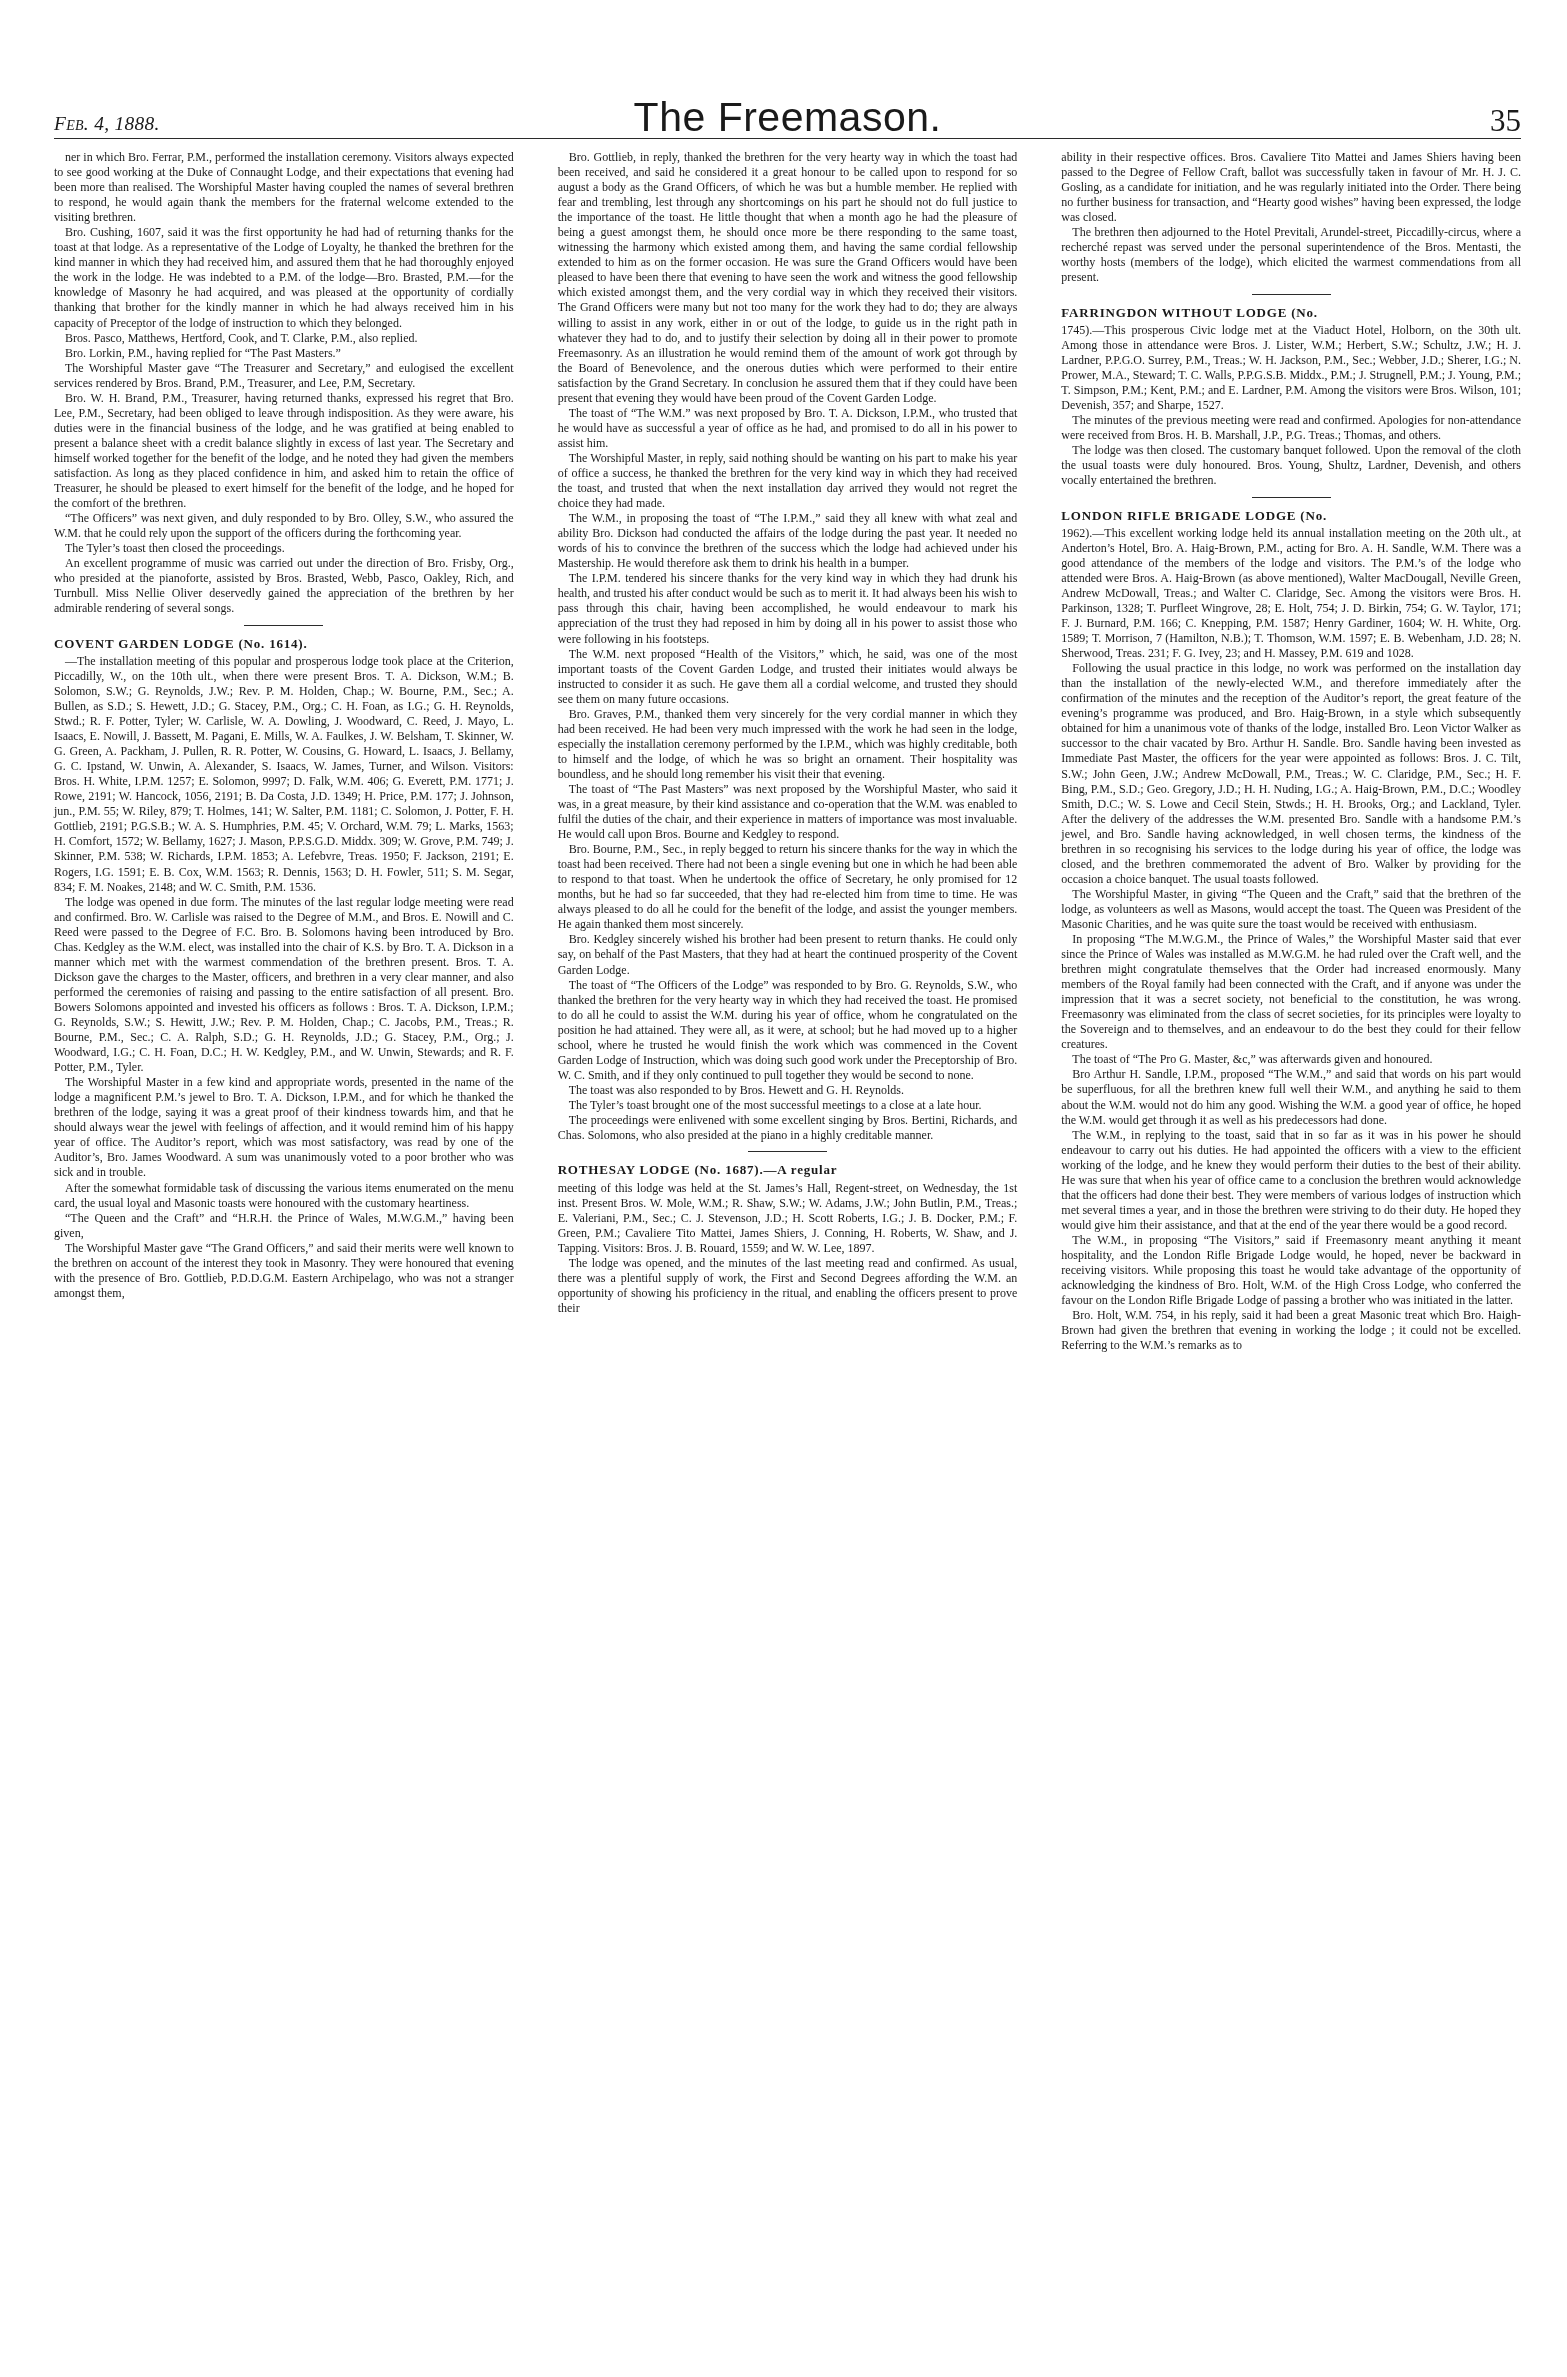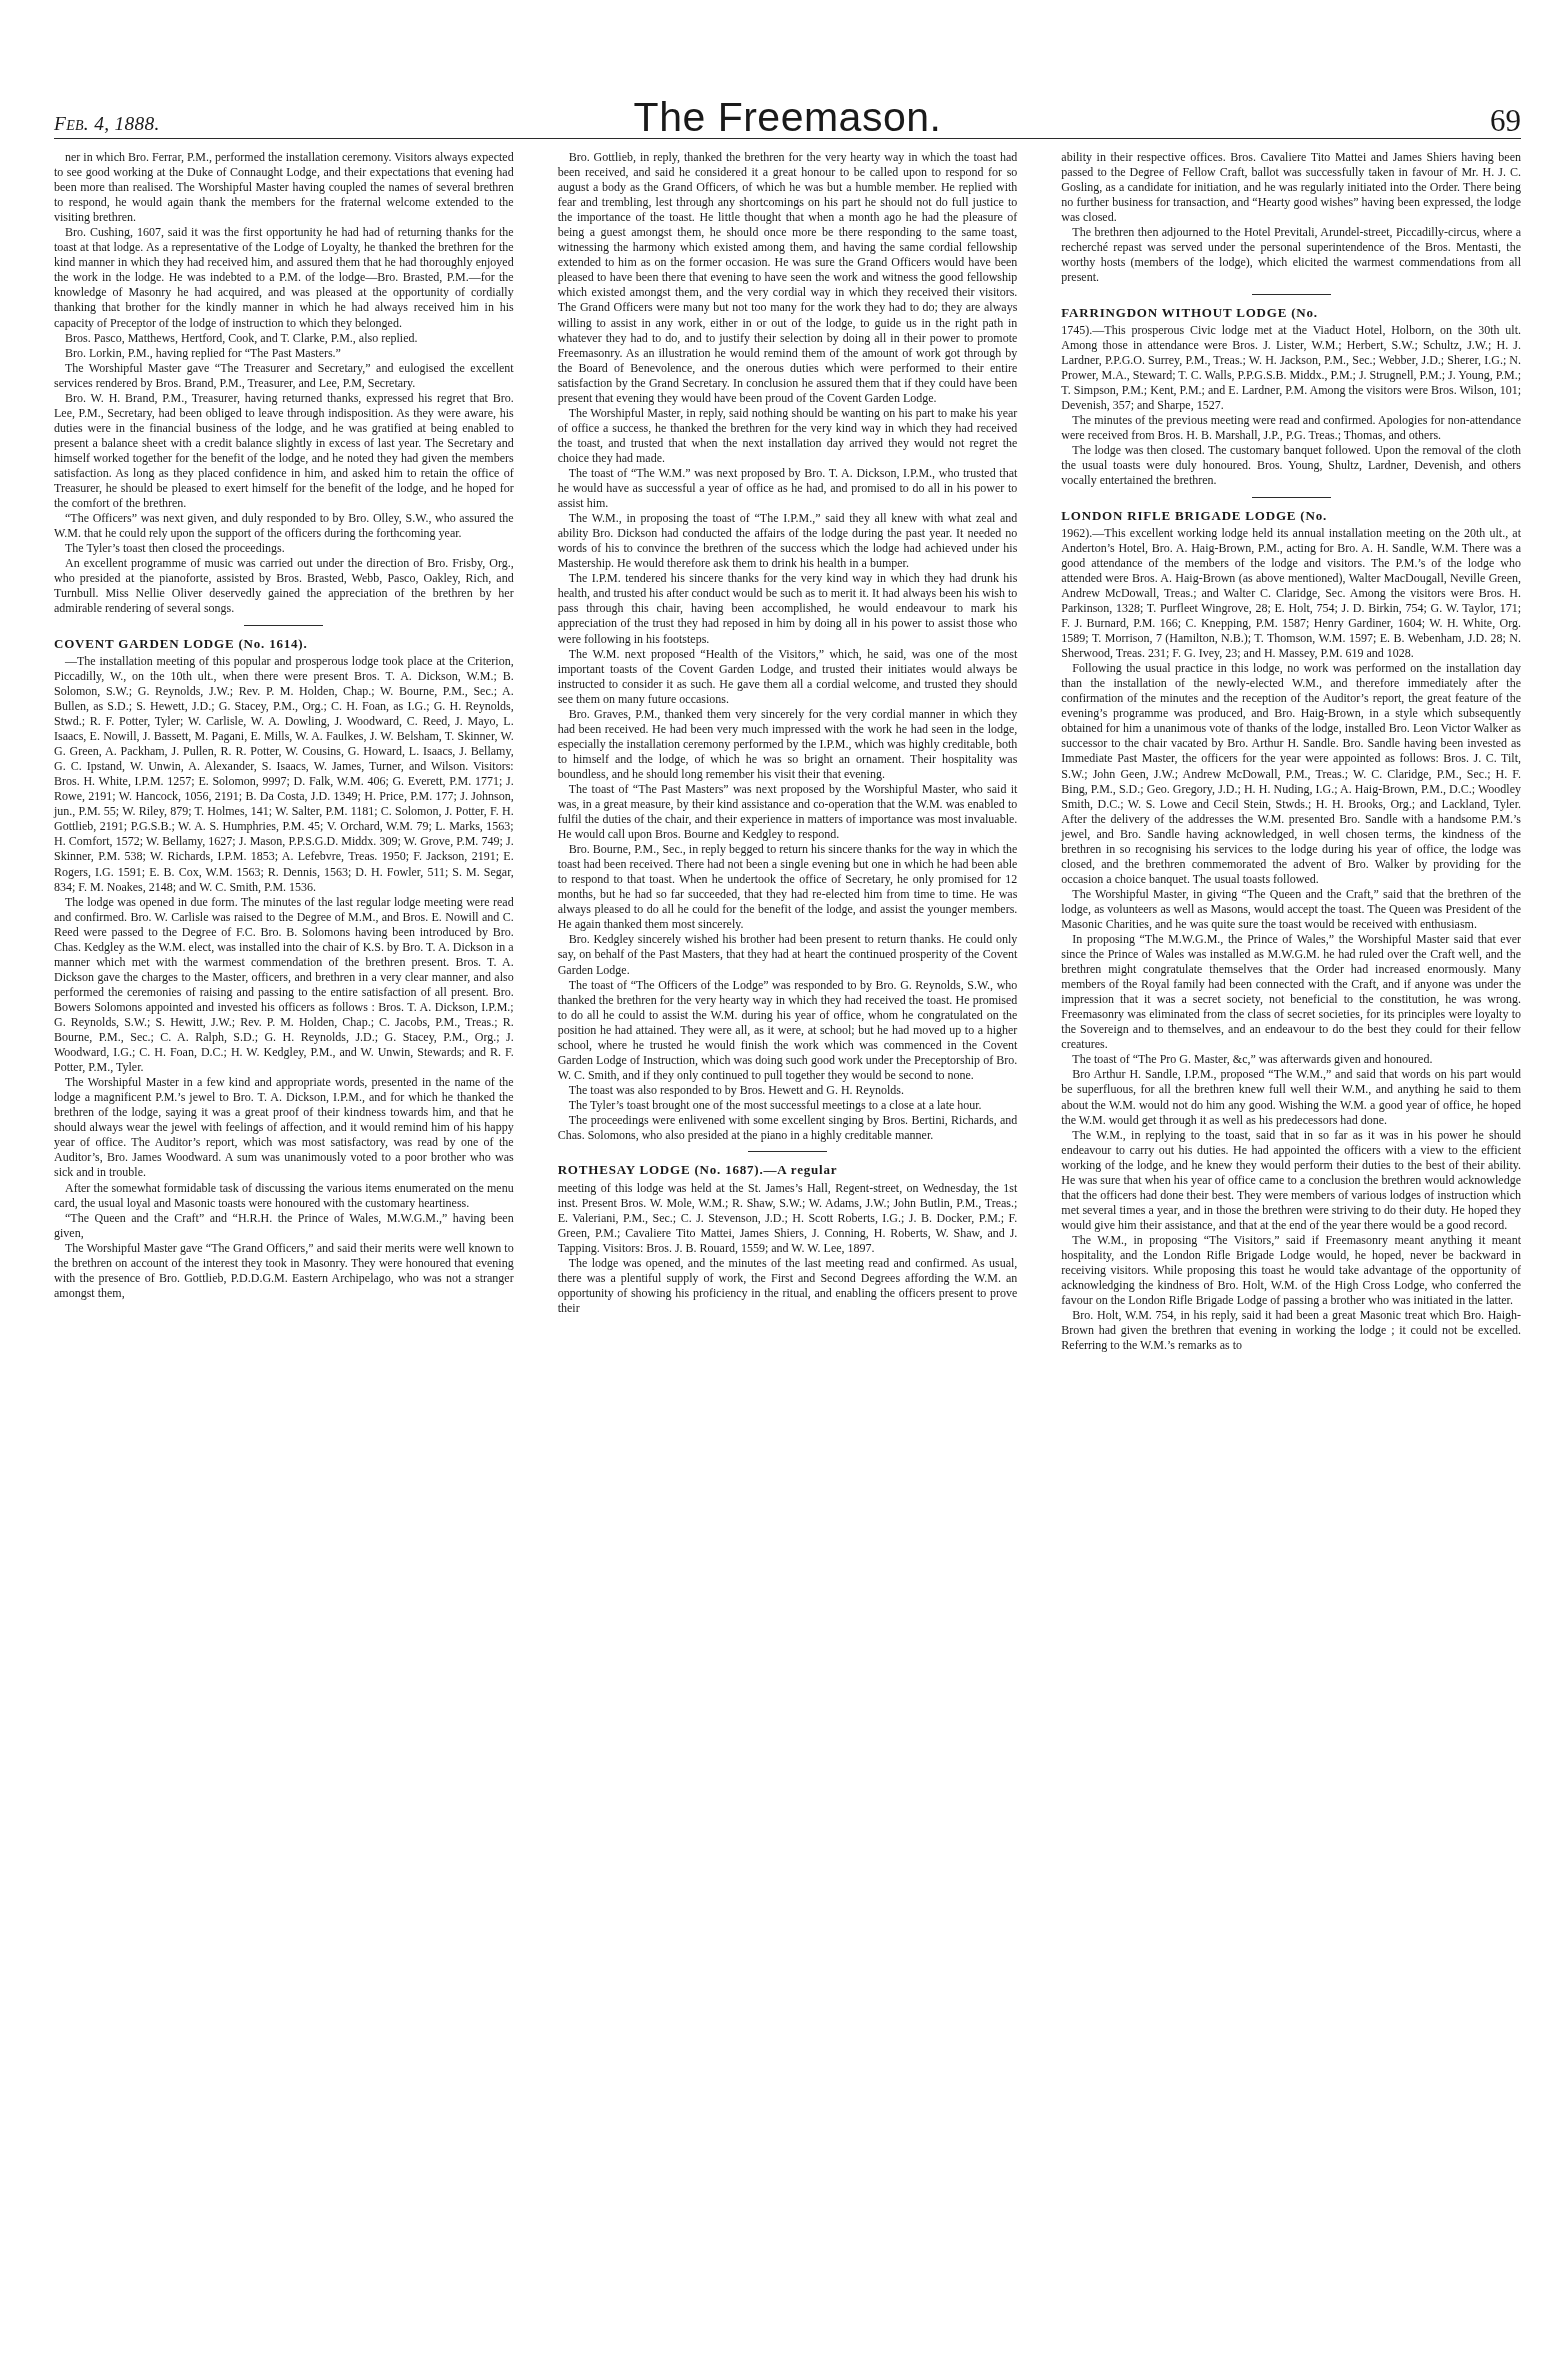--- a/index.html
+++ b/index.html
@@ -109,21 +109,21 @@
   }
 </style>
 </head>
 <body>
 
 <div class="page">
 
   <div class="masthead">
     <div class="issue">Feb. 4, 1888.</div>
     <div class="title">The Freemason.</div>
-    <div class="pageno">69</div>
+    <div class="pageno">35</div>
   </div>
   <div class="rule"></div>
 
   <div class="columns">
     <div class="col" id="col-0">
         <p>ner in which Bro. Ferrar, P.M., performed the installation ceremony. Visitors always expected to see good working at the Duke of Connaught Lodge, and their expectations that evening had been more than realised. The Worshipful Master having coupled the names of several brethren to respond, he would again thank the members for the fraternal welcome extended to the visiting brethren.</p>
         <p>Bro. Cushing, 1607, said it was the first opportunity he had had of returning thanks for the toast at that lodge. As a representative of the Lodge of Loyalty, he thanked the brethren for the kind manner in which they had received him, and assured them that he had thoroughly enjoyed the work in the lodge. He was indebted to a P.M. of the lodge—Bro. Brasted, P.M.—for the knowledge of Masonry he had acquired, and was pleased at the opportunity of cordially thanking that brother for the kindly manner in which he had always received him in his capacity of Preceptor of the lodge of instruction to which they belonged.</p>
         <p>Bros. Pasco, Matthews, Hertford, Cook, and T. Clarke, P.M., also replied.</p>
         <p>Bro. Lorkin, P.M., having replied for “The Past Masters.”</p>
         <p>The Worshipful Master gave “The Treasurer and Secretary,” and eulogised the excellent services rendered by Bros. Brand, P.M., Treasurer, and Lee, P.M, Secretary.</p>
@@ -136,22 +136,22 @@
         <p>—The installation meeting of this popular and prosperous lodge took place at the Criterion, Piccadilly, W., on the 10th ult., when there were present Bros. T. A. Dickson, W.M.; B. Solomon, S.W.; G. Reynolds, J.W.; Rev. P. M. Holden, Chap.; W. Bourne, P.M., Sec.; A. Bullen, as S.D.; S. Hewett, J.D.; G. Stacey, P.M., Org.; C. H. Foan, as I.G.; G. H. Reynolds, Stwd.; R. F. Potter, Tyler; W. Carlisle, W. A. Dowling, J. Woodward, C. Reed, J. Mayo, L. Isaacs, E. Nowill, J. Bassett, M. Pagani, E. Mills, W. A. Faulkes, J. W. Belsham, T. Skinner, W. G. Green, A. Packham, J. Pullen, R. R. Potter, W. Cousins, G. Howard, L. Isaacs, J. Bellamy, G. C. Ipstand, W. Unwin, A. Alexander, S. Isaacs, W. James, Turner, and Wilson. Visitors: Bros. H. White, I.P.M. 1257; E. Solomon, 9997; D. Falk, W.M. 406; G. Everett, P.M. 1771; J. Rowe, 2191; W. Hancock, 1056, 2191; B. Da Costa, J.D. 1349; H. Price, P.M. 177; J. Johnson, jun., P.M. 55; W. Riley, 879; T. Holmes, 141; W. Salter, P.M. 1181; C. Solomon, J. Potter, F. H. Gottlieb, 2191; P.G.S.B.; W. A. S. Humphries, P.M. 45; V. Orchard, W.M. 79; L. Marks, 1563; H. Comfort, 1572; W. Bellamy, 1627; J. Mason, P.P.S.G.D. Middx. 309; W. Grove, P.M. 749; J. Skinner, P.M. 538; W. Richards, I.P.M. 1853; A. Lefebvre, Treas. 1950; F. Jackson, 2191; E. Rogers, I.G. 1591; E. B. Cox, W.M. 1563; R. Dennis, 1563; D. H. Fowler, 511; S. M. Segar, 834; F. M. Noakes, 2148; and W. C. Smith, P.M. 1536.</p>
         <p>The lodge was opened in due form. The minutes of the last regular lodge meeting were read and confirmed. Bro. W. Carlisle was raised to the Degree of M.M., and Bros. E. Nowill and C. Reed were passed to the Degree of F.C. Bro. B. Solomons having been introduced by Bro. Chas. Kedgley as the W.M. elect, was installed into the chair of K.S. by Bro. T. A. Dickson in a manner which met with the warmest commendation of the brethren present. Bros. T. A. Dickson gave the charges to the Master, officers, and brethren in a very clear manner, and also performed the ceremonies of raising and passing to the entire satisfaction of all present. Bro. Bowers Solomons appointed and invested his officers as follows : Bros. T. A. Dickson, I.P.M.; G. Reynolds, S.W.; S. Hewitt, J.W.; Rev. P. M. Holden, Chap.; C. Jacobs, P.M., Treas.; R. Bourne, P.M., Sec.; C. A. Ralph, S.D.; G. H. Reynolds, J.D.; G. Stacey, P.M., Org.; J. Woodward, I.G.; C. H. Foan, D.C.; H. W. Kedgley, P.M., and W. Unwin, Stewards; and R. F. Potter, P.M., Tyler.</p>
         <p>The Worshipful Master in a few kind and appropriate words, presented in the name of the lodge a magnificent P.M.’s jewel to Bro. T. A. Dickson, I.P.M., and for which he thanked the brethren of the lodge, saying it was a great proof of their kindness towards him, and that he should always wear the jewel with feelings of affection, and it would remind him of his happy year of office. The Auditor’s report, which was most satisfactory, was read by one of the Auditor’s, Bro. James Woodward. A sum was unanimously voted to a poor brother who was sick and in trouble.</p>
         <p>After the somewhat formidable task of discussing the various items enumerated on the menu card, the usual loyal and Masonic toasts were honoured with the customary heartiness.</p>
         <p>“The Queen and the Craft” and “H.R.H. the Prince of Wales, M.W.G.M.,” having been given,</p>
         <p>The Worshipful Master gave “The Grand Officers,” and said their merits were well known to the brethren on account of the interest they took in Masonry. They were honoured that evening with the presence of Bro. Gottlieb, P.D.D.G.M. Eastern Archipelago, who was not a stranger amongst them,</p>
       </div>
     <div class="colsep"></div>
     <div class="col" id="col-1">
         <p>Bro. Gottlieb, in reply, thanked the brethren for the very hearty way in which the toast had been received, and said he considered it a great honour to be called upon to respond for so august a body as the Grand Officers, of which he was but a humble member. He replied with fear and trembling, lest through any shortcomings on his part he should not do full justice to the importance of the toast. He little thought that when a month ago he had the pleasure of being a guest amongst them, he should once more be there responding to the same toast, witnessing the harmony which existed among them, and having the same cordial fellowship extended to him as on the former occasion. He was sure the Grand Officers would have been pleased to have been there that evening to have seen the work and witness the good fellowship which existed amongst them, and the very cordial way in which they received their visitors. The Grand Officers were many but not too many for the work they had to do; they are always willing to assist in any work, either in or out of the lodge, to guide us in the right path in whatever they had to do, and to justify their selection by doing all in their power to promote Freemasonry. As an illustration he would remind them of the amount of work got through by the Board of Benevolence, and the onerous duties which were performed to their entire satisfaction by the Grand Secretary. In conclusion he assured them that if they could have been present that evening they would have been proud of the Covent Garden Lodge.</p>
+        <p>The toast of “The W.M.” was next proposed by Bro. T. A. Dickson, I.P.M., who trusted that he would have as successful a year of office as he had, and promised to do all in his power to assist him.</p>
         <p>The Worshipful Master, in reply, said nothing should be wanting on his part to make his year of office a success, he thanked the brethren for the very kind way in which they had received the toast, and trusted that when the next installation day arrived they would not regret the choice they had made.</p>
-        <p>The toast of “The W.M.” was next proposed by Bro. T. A. Dickson, I.P.M., who trusted that he would have as successful a year of office as he had, and promised to do all in his power to assist him.</p>
         <p>The W.M., in proposing the toast of “The I.P.M.,” said they all knew with what zeal and ability Bro. Dickson had conducted the affairs of the lodge during the past year. It needed no words of his to convince the brethren of the success which the lodge had achieved under his Mastership. He would therefore ask them to drink his health in a bumper.</p>
         <p>The I.P.M. tendered his sincere thanks for the very kind way in which they had drunk his health, and trusted his after conduct would be such as to merit it. It had always been his wish to pass through this chair, having been accomplished, he would endeavour to mark his appreciation of the trust they had reposed in him by doing all in his power to assist those who were following in his footsteps.</p>
         <p>The W.M. next proposed “Health of the Visitors,” which, he said, was one of the most important toasts of the Covent Garden Lodge, and trusted their initiates would always be instructed to consider it as such. He gave them all a cordial welcome, and trusted they should see them on many future occasions.</p>
         <p>Bro. Graves, P.M., thanked them very sincerely for the very cordial manner in which they had been received. He had been very much impressed with the work he had seen in the lodge, especially the installation ceremony performed by the I.P.M., which was highly creditable, both to himself and the lodge, of which he was so bright an ornament. Their hospitality was boundless, and he should long remember his visit their that evening.</p>
         <p>The toast of “The Past Masters” was next proposed by the Worshipful Master, who said it was, in a great measure, by their kind assistance and co-operation that the W.M. was enabled to fulfil the duties of the chair, and their experience in matters of importance was most invaluable. He would call upon Bros. Bourne and Kedgley to respond.</p>
         <p>Bro. Bourne, P.M., Sec., in reply begged to return his sincere thanks for the way in which the toast had been received. There had not been a single evening but one in which he had been able to respond to that toast. When he undertook the office of Secretary, he only promised for 12 months, but he had so far succeeded, that they had re-elected him from time to time. He was always pleased to do all he could for the benefit of the lodge, and assist the younger members. He again thanked them most sincerely.</p>
         <p>Bro. Kedgley sincerely wished his brother had been present to return thanks. He could only say, on behalf of the Past Masters, that they had at heart the continued prosperity of the Covent Garden Lodge.</p>
         <p>The toast of “The Officers of the Lodge” was responded to by Bro. G. Reynolds, S.W., who thanked the brethren for the very hearty way in which they had received the toast. He promised to do all he could to assist the W.M. during his year of office, whom he congratulated on the position he had attained. They were all, as it were, at school; but he had moved up to a higher school, where he trusted he would finish the work which was commenced in the Covent Garden Lodge of Instruction, which was doing such good work under the Preceptorship of Bro. W. C. Smith, and if they only continued to pull together they would be second to none.</p>
         <p>The toast was also responded to by Bros. Hewett and G. H. Reynolds.</p>
         <p>The Tyler’s toast brought one of the most successful meetings to a close at a late hour.</p>

